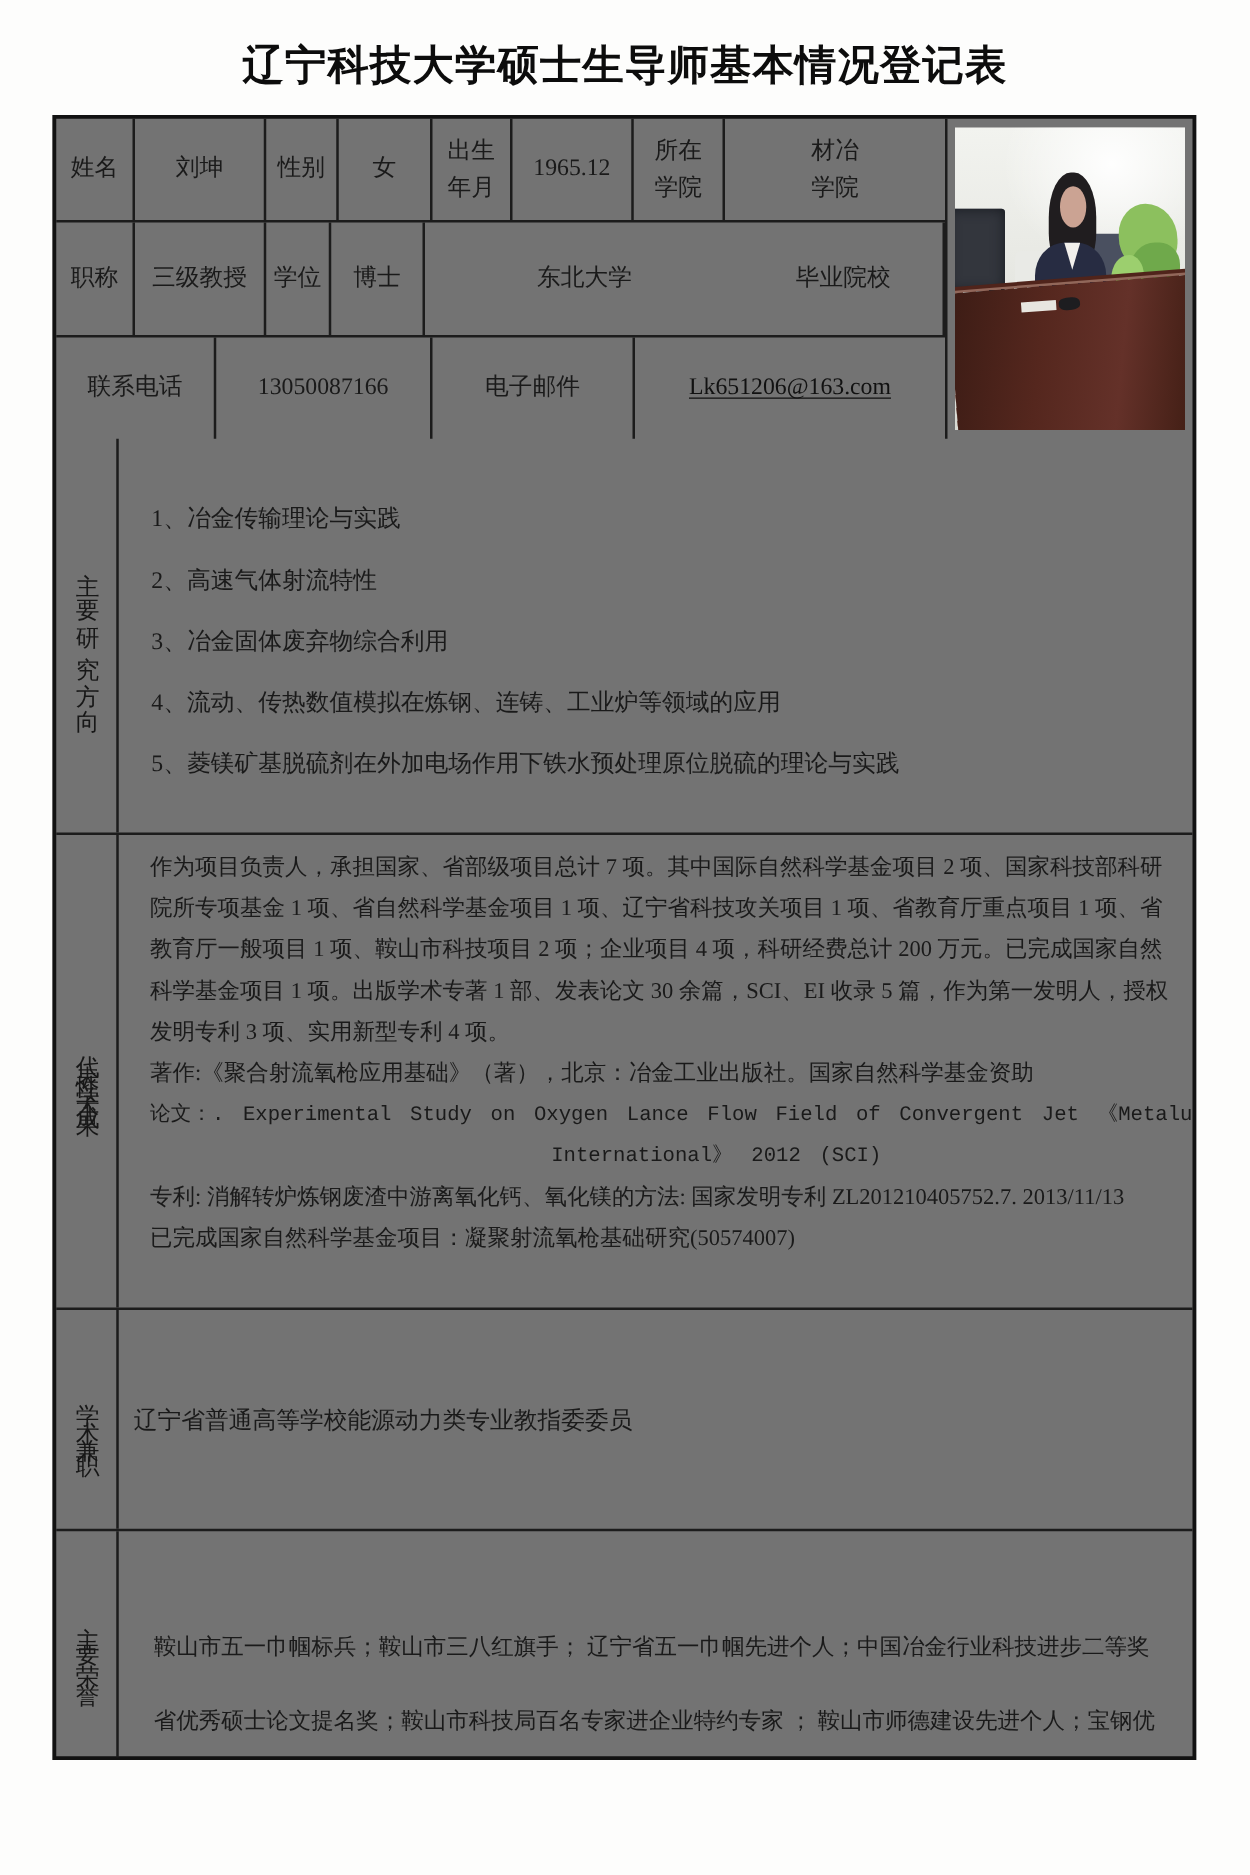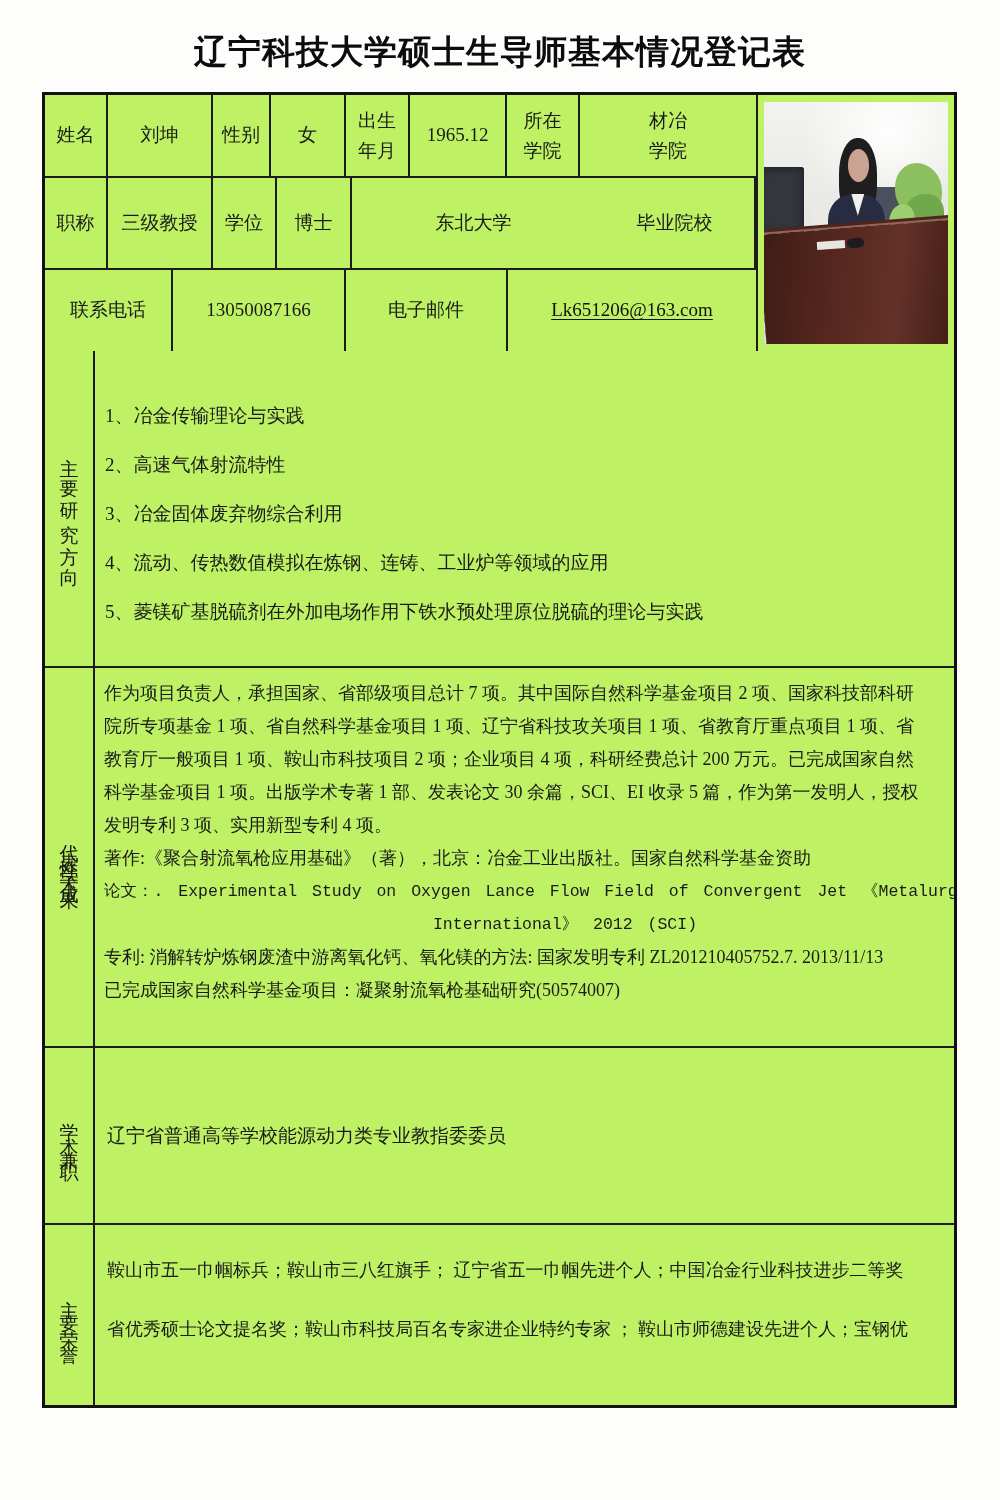--- a/index.html
+++ b/index.html
@@ -10,21 +10,21 @@
     font-family:"Liberation Serif","DejaVu Serif",serif;
     overflow:hidden;
   }
   .doc-title {
     position:absolute; top:30px; left:0; width:100%;
     text-align:center; font-size:33px; font-weight:bold; letter-spacing:1px;
     color:#0c0c0c;
   }
   .form-table {
     position:absolute; left:42px; top:92px; width:915px; height:1316px;
-    border:3px solid #121212; background:#bef264;
+    border:3px solid #121212; background:#737373;
     display:flex; flex-direction:column;
   }
   .bd-r { border-right:2px solid #1c1c1c; }
 
   
   .top-block { display:flex; height:256px; flex:none; }
   .tb-left { width:713px; flex:none; display:flex; flex-direction:column; border-right:2px solid #1c1c1c; }
   .t-row { display:flex; flex:none; }
   .cell {
     display:flex; align-items:center; justify-content:center;
@@ -71,38 +71,38 @@
     display:flex; align-items:center; justify-content:center;
   }
   .v-text {
     writing-mode:vertical-rl; text-orientation:upright;
     font-size:19px; color:#171717;
   }
   .ls-research { letter-spacing:22px; }
   .ls-achv { letter-spacing:8px; }
   .ls-pos { letter-spacing:14px; }
   .ls-honor { letter-spacing:15px; }
-  .sec-content { flex:1; overflow:hidden; }
+  .sec-content { flex:1; overflow:hidden;padding-left:16px; }
 
   .sec-research { height:317px; border-bottom:2px solid #1c1c1c; }
   .research-list { padding:40px 10px 0 10px; }
   .research-item { font-size:19px; line-height:49px; white-space:nowrap; }
 
   .sec-achv { height:380px; border-bottom:2px solid #1c1c1c; }
   .achv-text { padding:9px 8px 0 9px; }
   .achv-line { font-size:18px; line-height:33px; white-space:nowrap; }
   .en-line { font-family:"Liberation Mono","DejaVu Sans Mono",monospace; font-size:16.5px; word-spacing:5px; }
   .indent { padding-left:80px;text-align:center; }
 
   .sec-pos { height:177px; border-bottom:2px solid #1c1c1c; }
   .pos-content { display:flex; align-items:center; padding-left:12px; }
   .pos-line { font-size:19px; }
 
   .sec-honor { flex:1; }
-  .honor-text { padding:16px 8px 0 12px; }
+  .honor-text { padding:16px 8px 0 12px;margin-top:47px; }
   .honor-line { font-size:18px; line-height:59px; white-space:nowrap; }
 </style>
 </head>
 <body>
 
 <div class="page">
 
   <div class="doc-title">辽宁科技大学硕士生导师基本情况登记表</div>
 
   <div class="form-table">
@@ -123,21 +123,21 @@
               <span class="w2">所在学院</span>
             </div>
           <div class="cell" style="flex:1">
               <span class="w2">材冶学院</span>
             </div>
         </div>
 
         <div class="t-row row2">
           <div class="cell bd-r" style="width:63px">职称</div>
           <div class="cell bd-r" style="width:105px">三级教授</div>
-          <div class="cell bd-r" style="width:64px">学位</div>
+          <div class="cell bd-r" style="width:52px">学位</div>
           <div class="cell bd-r" style="width:75px">博士</div>
           <div class="cell" style="flex:1">东北大学</div>
           <div class="cell bd-r" style="width:161px">毕业院校</div>
         </div>
 
         <div class="t-row row3">
           <div class="cell bd-r" style="width:128px">联系电话</div>
           <div class="cell bd-r" style="width:173px">13050087166</div>
           <div class="cell bd-r" style="width:162px">电子邮件</div>
           <div class="cell" style="flex:1">

